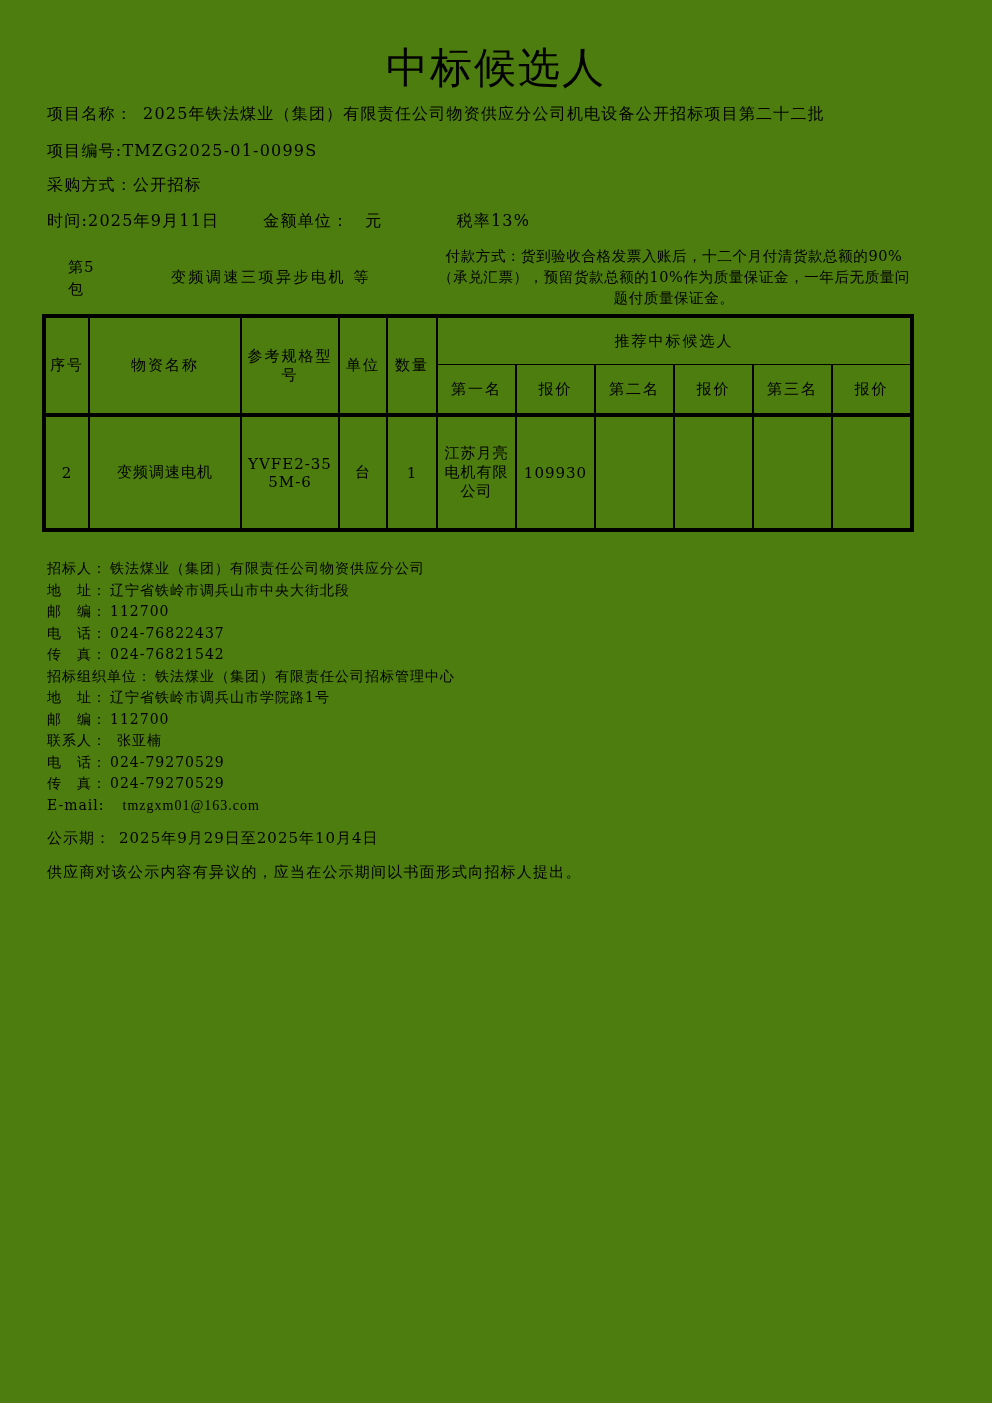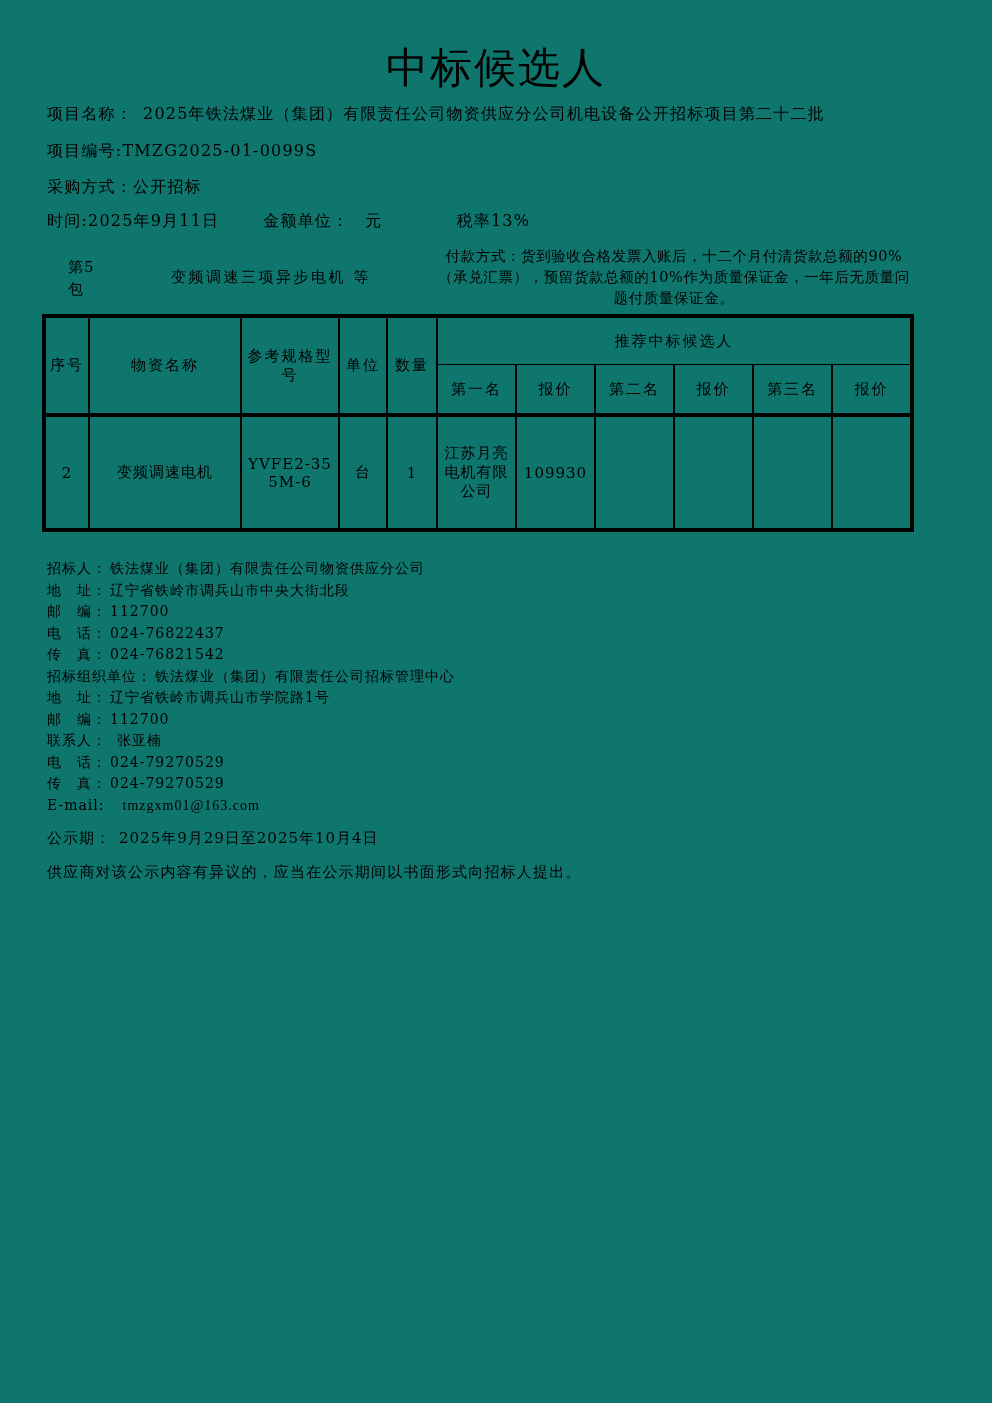--- a/index.html
+++ b/index.html
@@ -5,41 +5,41 @@
   html, body { margin: 0; padding: 0; }
   body {
     background: #ffffff;
     font-family: "DejaVu Serif", "Liberation Serif", serif;
     color: #000000;
   }
   .page {
     position: relative;
     width: 992px;
     height: 1403px;
-    background: #0f766e;
+    background: #4d7c0f;
     overflow: hidden;
   }
   .doc-title {
     margin: 0;
     padding-top: 44px;
     text-align: center;
     font-size: 42px;
     font-weight: 400;
     line-height: 1.15;
     letter-spacing: 2px;
   }
   .meta-line {
     padding-left: 47px;
     font-size: 16px;
     letter-spacing: 1.2px;
     line-height: 23px;
   }
   .m1 { margin-top: 10px; }
   .m2 { margin-top: 14px; }
-  .m3 { margin-top: 13px; }
+  .m3 { margin-top: 13px; font-family: Liberation Mono, monospace; }
   .m4 { margin-top: 11px; }
   .meta-val { margin-left: 10px; }
   .meta-val-tight { margin-left: 0; }
   .unit-group { margin-left: 44px; }
   .unit-val { margin-left: 16px; }
   .tax-group { margin-left: 74px; }
   .pkg-row {
     margin-top: 14px;
     padding: 0 82px 0 68px;
     display: flex;

